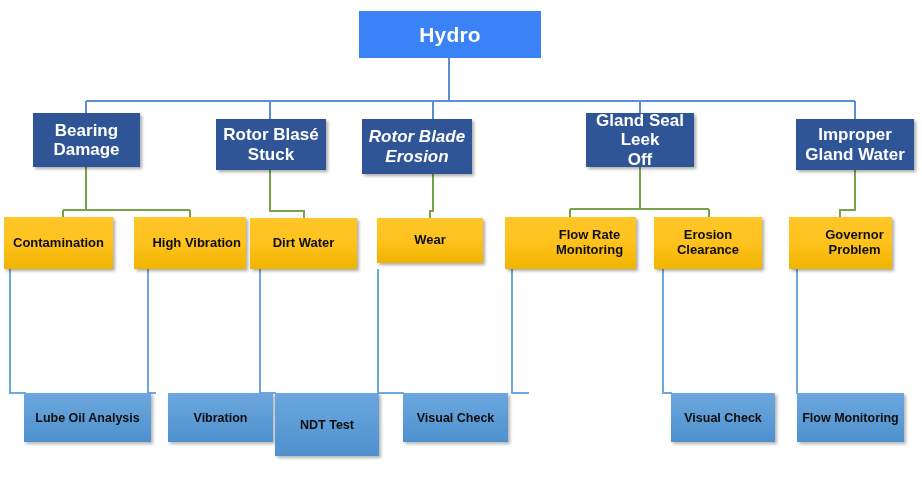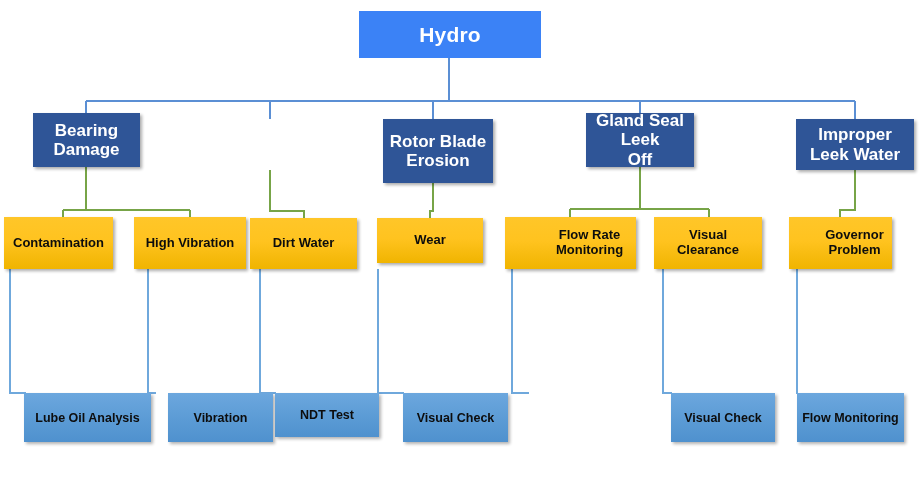--- a/index.html
+++ b/index.html
@@ -126,73 +126,76 @@
   </svg>
 
   <div class="node root" style="left:359px;top:11px;width:182px;height:47px;">
     <span>Hydro</span>
   </div>
 
   <div class="node lvl1" style="left:33px;top:113px;width:107px;height:54px;">
     <span>Bearing Damage</span>
   </div>
 
-
-  <div class="node lvl1" style="left:383px;top:119px;width:110px;height:64px;">
+  <div class="node lvl1" style="left:216px;top:119px;width:110px;height:51px;">
+    <span>Rotor Blasé Stuck</span>
+  </div>
+
+  <div class="node lvl1" style="left:362px;top:119px;width:110px;height:55px;font-style:italic;">
     <span>Rotor Blade Erosion</span>
   </div>
 
   <div class="node lvl1" style="left:586px;top:113px;width:108px;height:54px;">
     <span>Gland Seal Leek
 Off</span>
   </div>
 
   <div class="node lvl1" style="left:796px;top:119px;width:118px;height:51px;">
-    <span>Improper Leek Water</span>
+    <span>Improper Gland Water</span>
   </div>
 
   <div class="node lvl2" style="left:4px;top:217px;width:109px;height:52px;">
     <span>Contamination</span>
   </div>
 
-  <div class="node lvl2" style="left:134px;top:217px;width:112px;height:52px;">
+  <div class="node lvl2" style="left:134px;top:217px;width:112px;height:52px;justify-content:flex-end;">
     <span>High Vibration</span>
   </div>
 
   <div class="node lvl2" style="left:250px;top:218px;width:107px;height:51px;">
     <span>Dirt Water</span>
   </div>
 
   <div class="node lvl2" style="left:377px;top:218px;width:106px;height:45px;">
     <span>Wear</span>
   </div>
 
   <div class="node lvl2" style="left:505px;top:217px;width:131px;height:52px;padding-left:38px;">
     <span>Flow Rate Monitoring</span>
   </div>
 
   <div class="node lvl2" style="left:654px;top:217px;width:108px;height:52px;">
-    <span>Visual
+    <span>Erosion
 Clearance</span>
   </div>
 
   <div class="node lvl2" style="left:789px;top:217px;width:103px;height:52px;padding-left:28px;">
     <span>Governor
 Problem</span>
   </div>
 
   <div class="node lvl3" style="left:24px;top:393px;width:127px;height:49px;">
     <span>Lube Oil Analysis</span>
   </div>
 
   <div class="node lvl3" style="left:168px;top:393px;width:105px;height:49px;">
     <span>Vibration</span>
   </div>
 
-  <div class="node lvl3" style="left:275px;top:393px;width:104px;height:44px;">
+  <div class="node lvl3" style="left:275px;top:393px;width:104px;height:63px;">
     <span>NDT Test</span>
   </div>
 
   <div class="node lvl3" style="left:403px;top:393px;width:105px;height:49px;">
     <span>Visual Check</span>
   </div>
 
 
   <div class="node lvl3" style="left:671px;top:393px;width:104px;height:49px;">
     <span>Visual Check</span>

